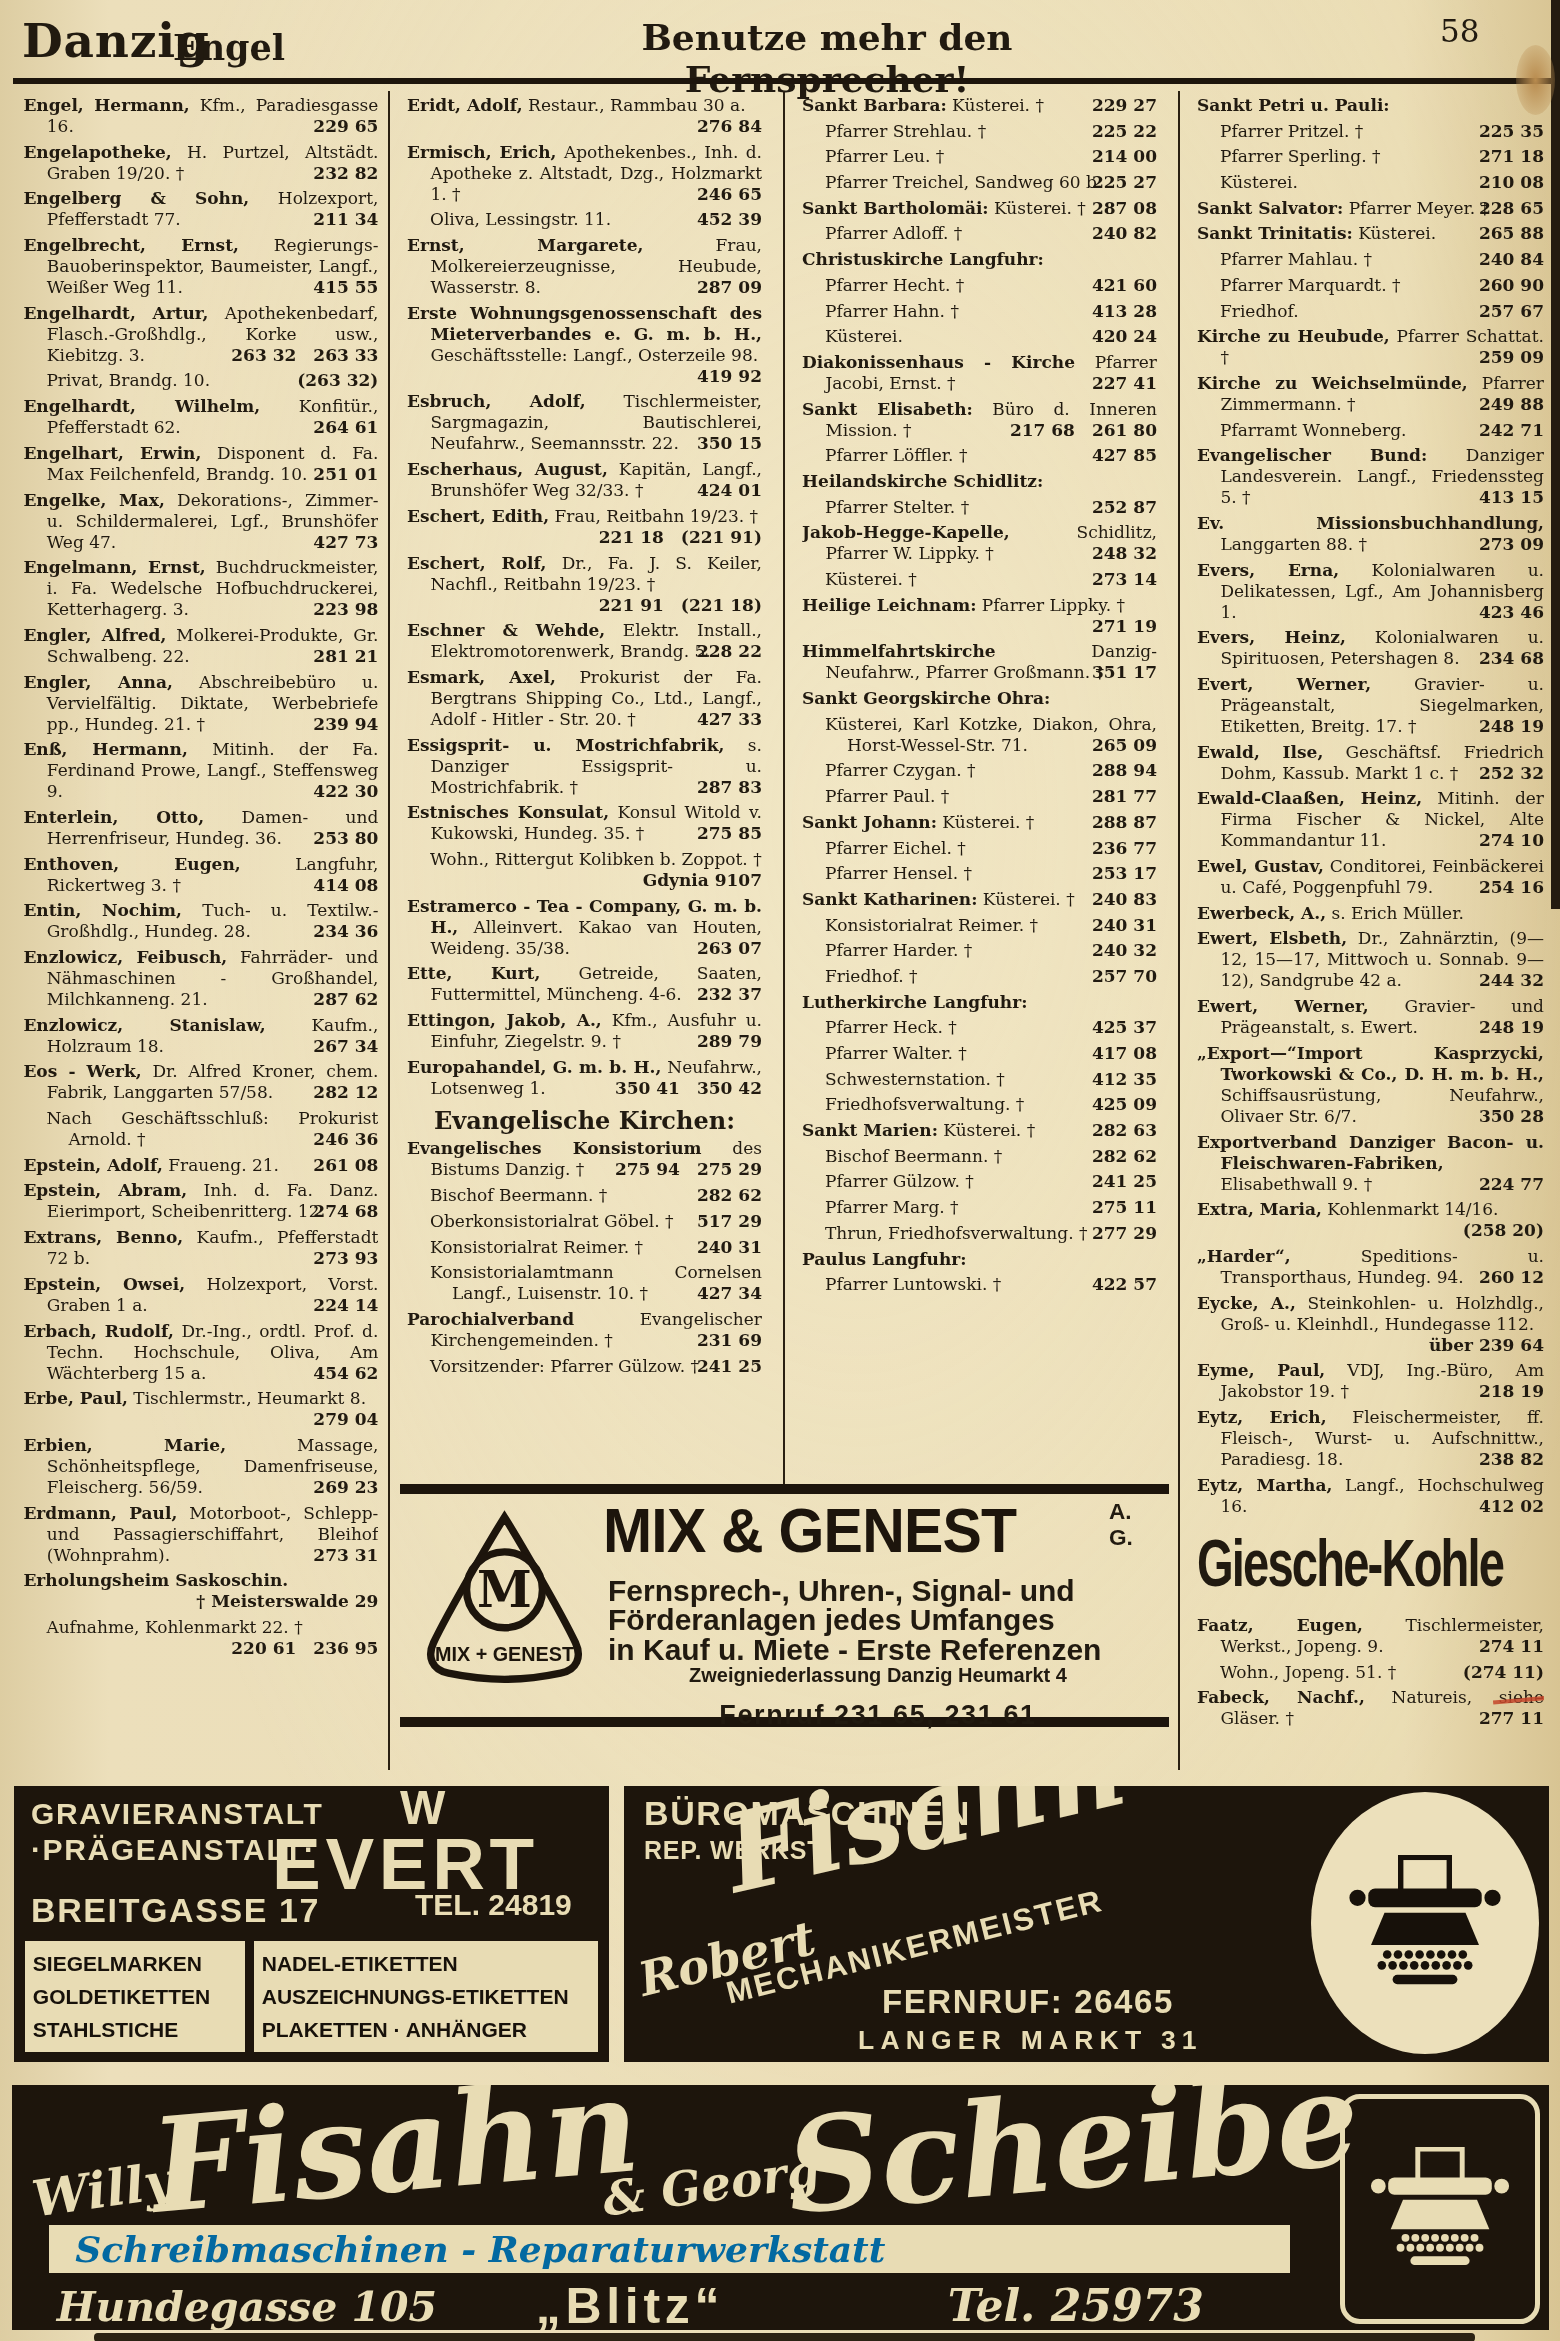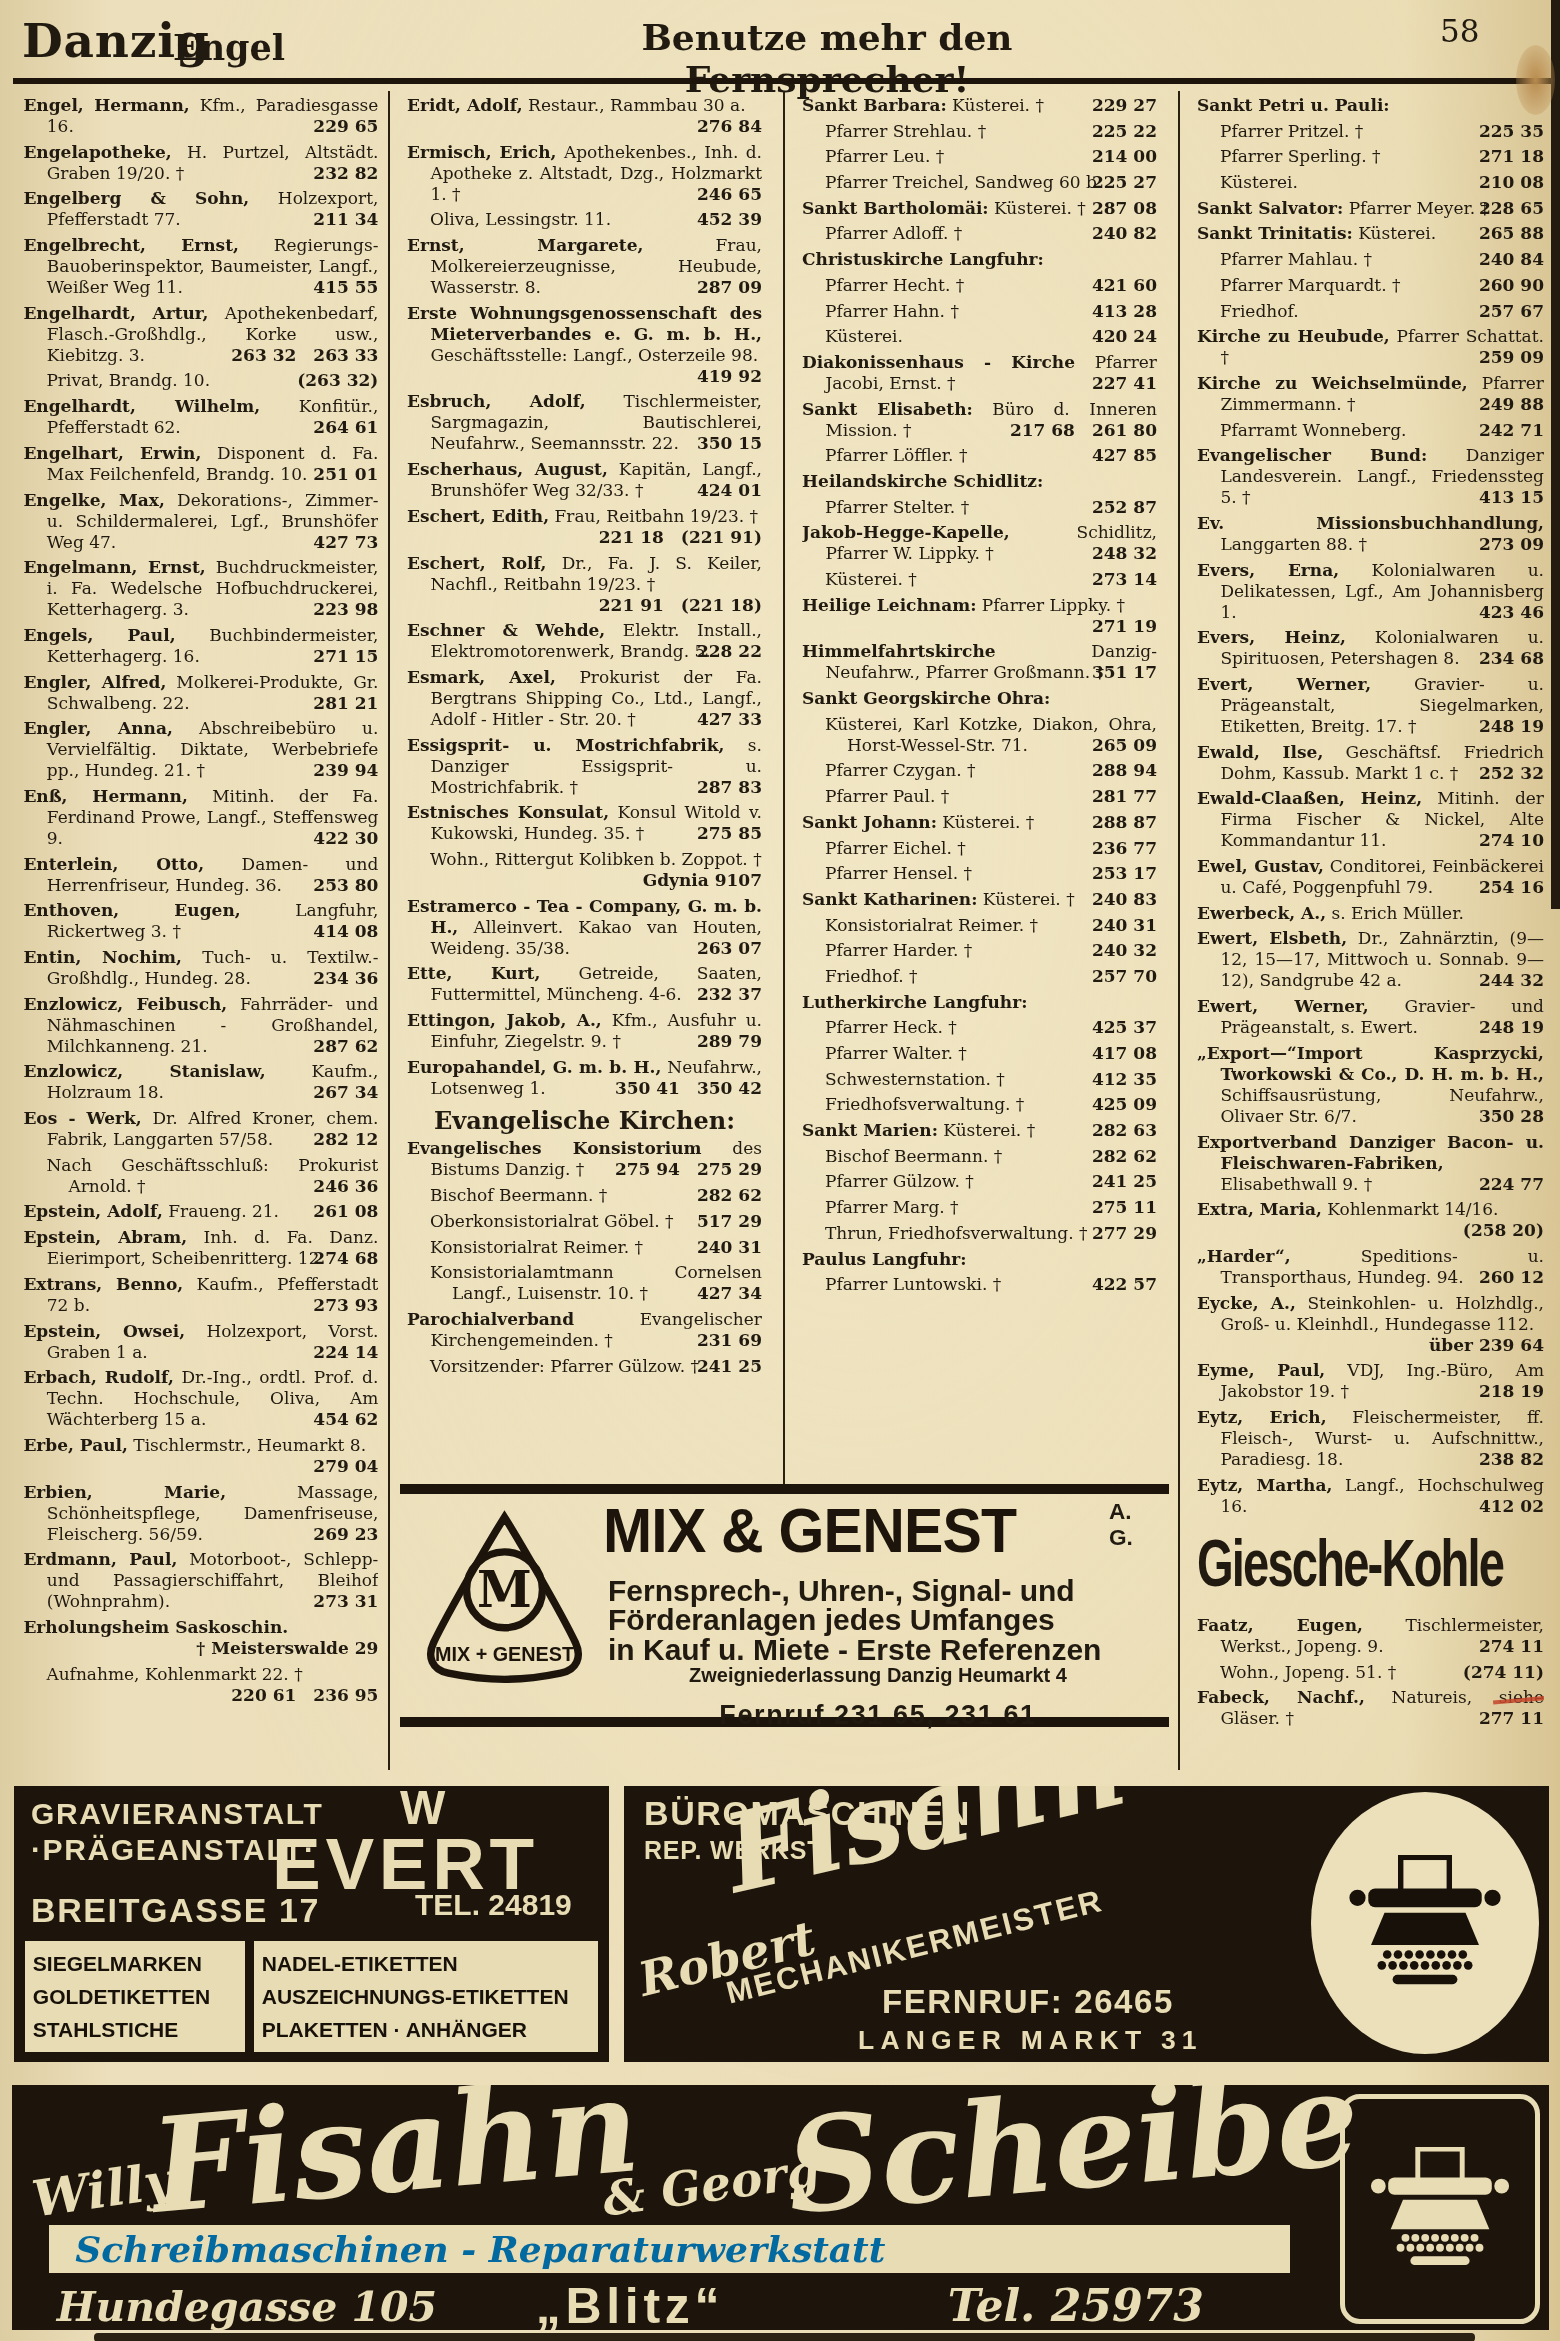--- a/index.html
+++ b/index.html
@@ -104,21 +104,20 @@
     <div class="entry"><span class="nm">Engel, Hermann,</span> Kfm., Paradiesgasse 16.<span class="num">229&nbsp;65</span></div>
     <div class="entry"><span class="nm">Engelapotheke,</span> H. Purtzel, Altstädt. Graben 19/20. †<span class="num">232&nbsp;82</span></div>
     <div class="entry"><span class="nm">Engelberg &amp; Sohn,</span> Holzexport, Pfefferstadt 77.<span class="num">211&nbsp;34</span></div>
     <div class="entry"><span class="nm">Engelbrecht, Ernst,</span> Regierungs-Bauoberinspektor, Baumeister, Langf., Weißer Weg 11.<span class="num">415&nbsp;55</span></div>
     <div class="entry"><span class="nm">Engelhardt, Artur,</span> Apothekenbedarf, Flasch.-Großhdlg., Korke usw., Kiebitzg. 3.<span class="num">263&nbsp;32 263&nbsp;33</span></div>
     <div class="entry sub">Privat, Brandg. 10.<span class="num">(263&nbsp;32)</span></div>
     <div class="entry"><span class="nm">Engelhardt, Wilhelm,</span> Konfitür., Pfefferstadt 62.<span class="num">264&nbsp;61</span></div>
     <div class="entry"><span class="nm">Engelhart, Erwin,</span> Disponent d. Fa. Max Feilchenfeld, Brandg. 10.<span class="num">251&nbsp;01</span></div>
     <div class="entry"><span class="nm">Engelke, Max,</span> Dekorations-, Zimmer- u. Schildermalerei, Lgf., Brunshöfer Weg 47.<span class="num">427&nbsp;73</span></div>
     <div class="entry"><span class="nm">Engelmann, Ernst,</span> Buchdruckmeister, i. Fa. Wedelsche Hofbuchdruckerei, Ketterhagerg. 3.<span class="num">223&nbsp;98</span></div>
-    <div class="entry"><span class="nm">Engels, Paul,</span> Buchbindermeister, Ketterhagerg. 16.<span class="num">271&nbsp;15</span></div>
     <div class="entry"><span class="nm">Engler, Alfred,</span> Molkerei-Produkte, Gr. Schwalbeng. 22.<span class="num">281&nbsp;21</span></div>
     <div class="entry"><span class="nm">Engler, Anna,</span> Abschreibebüro u. Vervielfältig. Diktate, Werbebriefe pp., Hundeg. 21. †<span class="num">239&nbsp;94</span></div>
     <div class="entry"><span class="nm">Enß, Hermann,</span> Mitinh. der Fa. Ferdinand Prowe, Langf., Steffensweg 9.<span class="num">422&nbsp;30</span></div>
     <div class="entry"><span class="nm">Enterlein, Otto,</span> Damen- und Herrenfriseur, Hundeg. 36.<span class="num">253&nbsp;80</span></div>
     <div class="entry"><span class="nm">Enthoven, Eugen,</span> Langfuhr, Rickertweg 3. †<span class="num">414&nbsp;08</span></div>
     <div class="entry"><span class="nm">Entin, Nochim,</span> Tuch- u. Textilw.-Großhdlg., Hundeg. 28.<span class="num">234&nbsp;36</span></div>
     <div class="entry"><span class="nm">Enzlowicz, Feibusch,</span> Fahrräder- und Nähmaschinen - Großhandel, Milchkanneng. 21.<span class="num">287&nbsp;62</span></div>
     <div class="entry"><span class="nm">Enzlowicz, Stanislaw,</span> Kaufm., Holzraum 18.<span class="num">267&nbsp;34</span></div>
     <div class="entry"><span class="nm">Eos - Werk,</span> Dr. Alfred Kroner, chem. Fabrik, Langgarten 57/58.<span class="num">282&nbsp;12</span></div>
     <div class="entry sub">Nach Geschäftsschluß: Prokurist Arnold. †<span class="num">246&nbsp;36</span></div>

